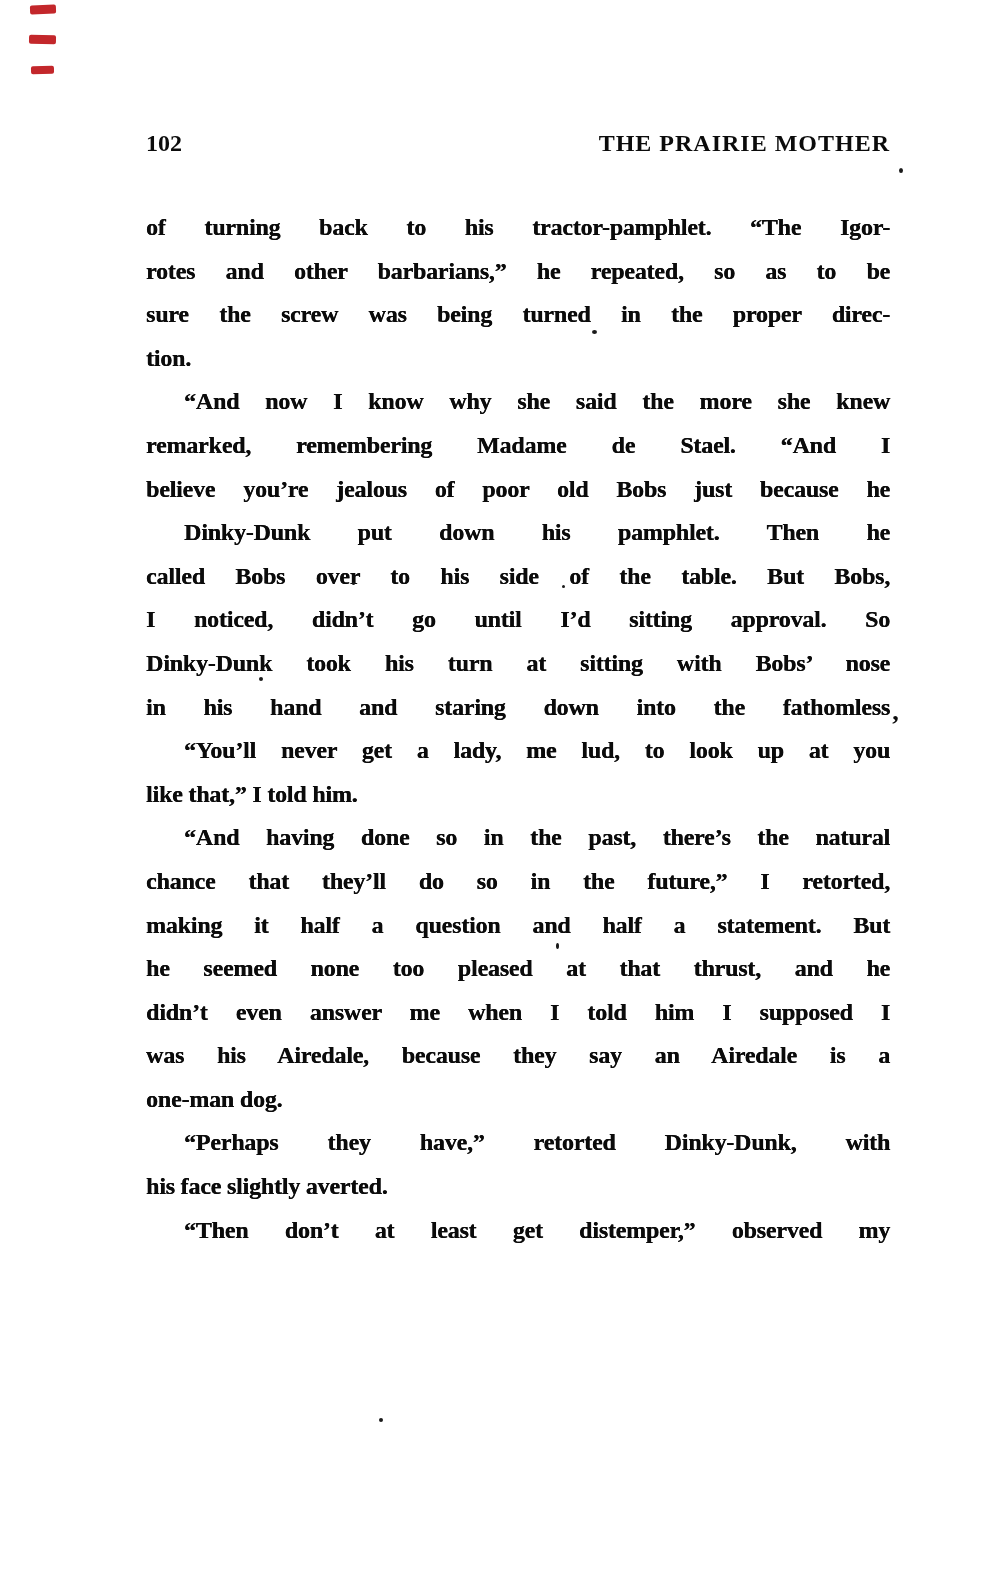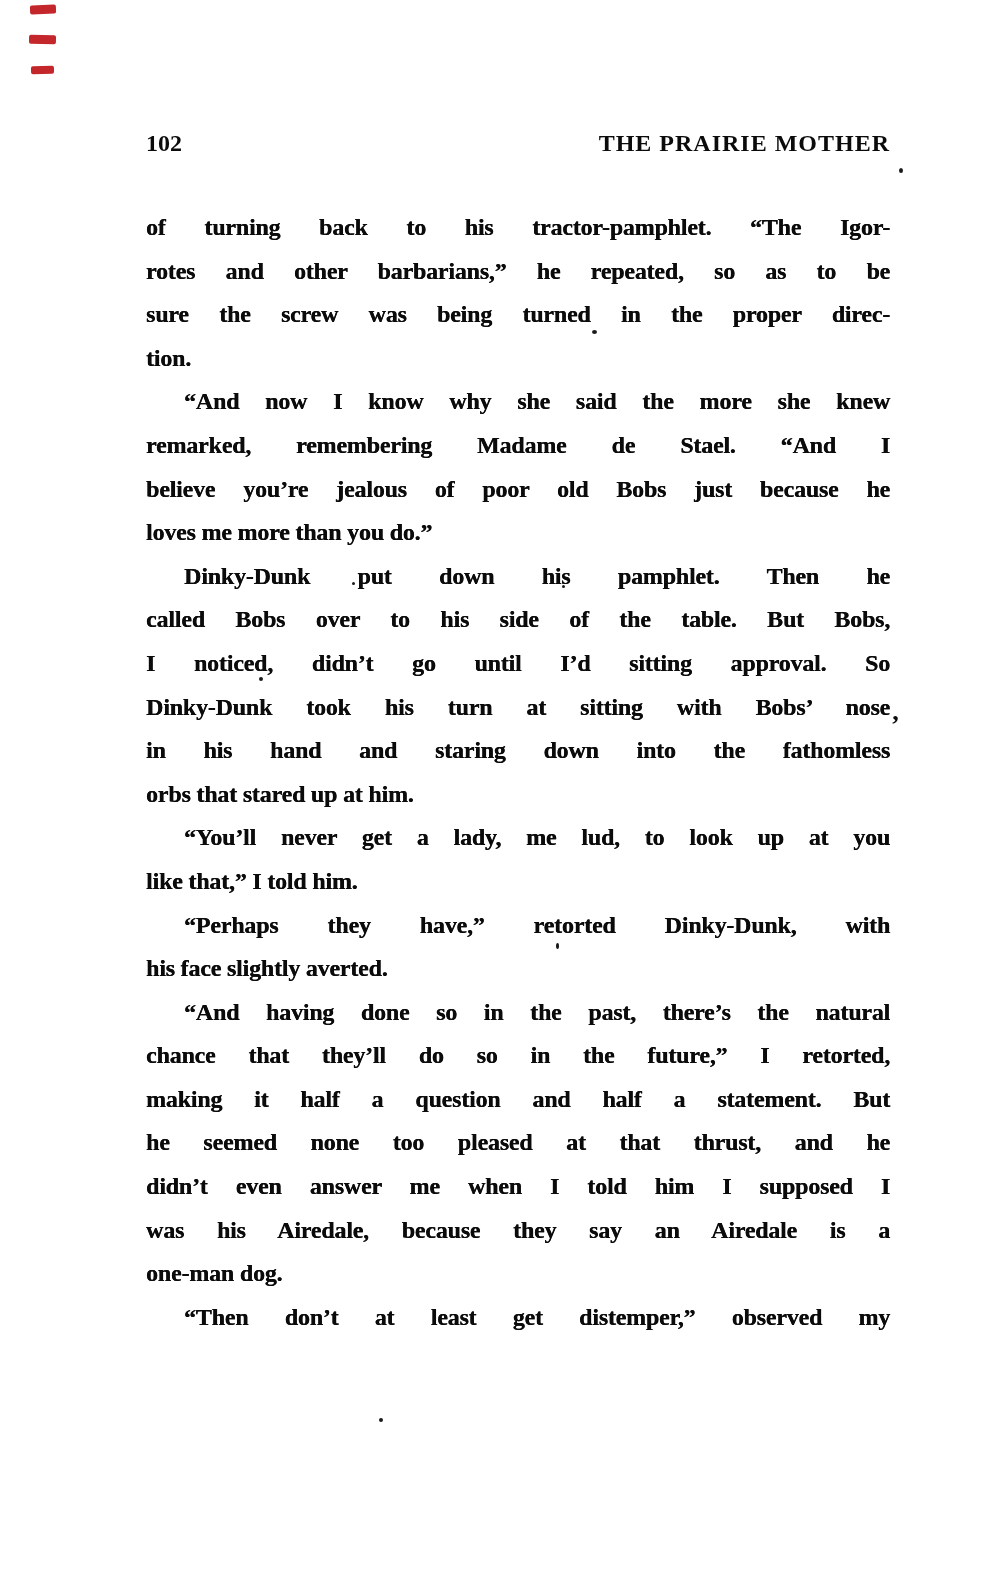--- a/index.html
+++ b/index.html
@@ -108,46 +108,44 @@
       <div class="para">
         <div class="line">of turning back to his tractor-pamphlet. “The Igor-</div>
         <div class="line">rotes and other barbarians,” he repeated, so as to be</div>
         <div class="line">sure the screw was being turned in the proper direc-</div>
         <div class="line last">tion.</div>
       </div>
       <div class="para indent">
         <div class="line">“And now I know why she said the more she knew</div>
         <div class="line">remarked, remembering Madame de Stael. “And I</div>
         <div class="line">believe you’re jealous of poor old Bobs just because he</div>
-        <div class="line last">loves me more than you do.”</div>
       </div>
       <div class="para indent">
         <div class="line">Dinky-Dunk put down his pamphlet. Then he</div>
         <div class="line">called Bobs over to his side of the table. But Bobs,</div>
         <div class="line">I noticed, didn’t go until I’d sitting approval. So</div>
         <div class="line">Dinky-Dunk took his turn at sitting with Bobs’ nose</div>
         <div class="line">in his hand and staring down into the fathomless</div>
-        <div class="line last">orbs that stared up at him.</div>
       </div>
       <div class="para indent">
         <div class="line">“You’ll never get a lady, me lud, to look up at you</div>
         <div class="line last">like that,” I told him.</div>
-      </div>
-      <div class="para indent">
-        <div class="line">“Perhaps they have,” retorted Dinky-Dunk, with</div>
-        <div class="line last">his face slightly averted.</div>
       </div>
       <div class="para indent">
         <div class="line">“And having done so in the past, there’s the natural</div>
         <div class="line">chance that they’ll do so in the future,” I retorted,</div>
         <div class="line">making it half a question and half a statement. But</div>
         <div class="line">he seemed none too pleased at that thrust, and he</div>
         <div class="line">didn’t even answer me when I told him I supposed I</div>
         <div class="line">was his Airedale, because they say an Airedale is a</div>
         <div class="line last">one-man dog.</div>
+      </div>
+      <div class="para indent">
+        <div class="line">“Perhaps they have,” retorted Dinky-Dunk, with</div>
+        <div class="line last">his face slightly averted.</div>
       </div>
       <div class="para indent">
         <div class="line">“Then don’t at least get distemper,” observed my</div>
       </div>
     </div>
 
   <span class="speck s1"></span>
   <span class="speck s2"></span>
   <span class="speck s3"></span>
   <span class="speck s4"></span>

